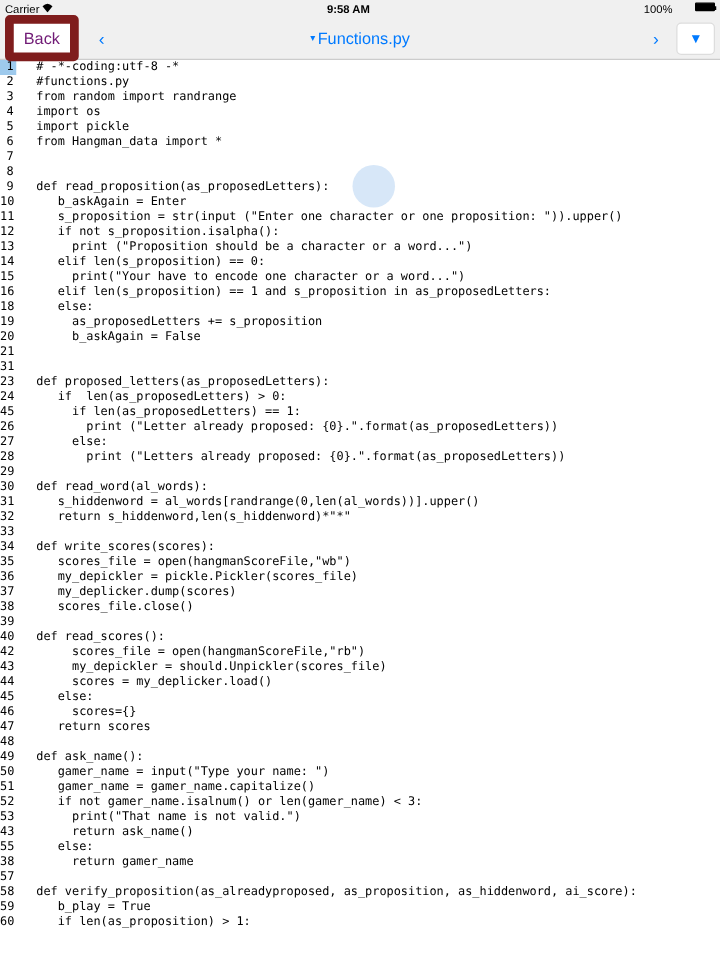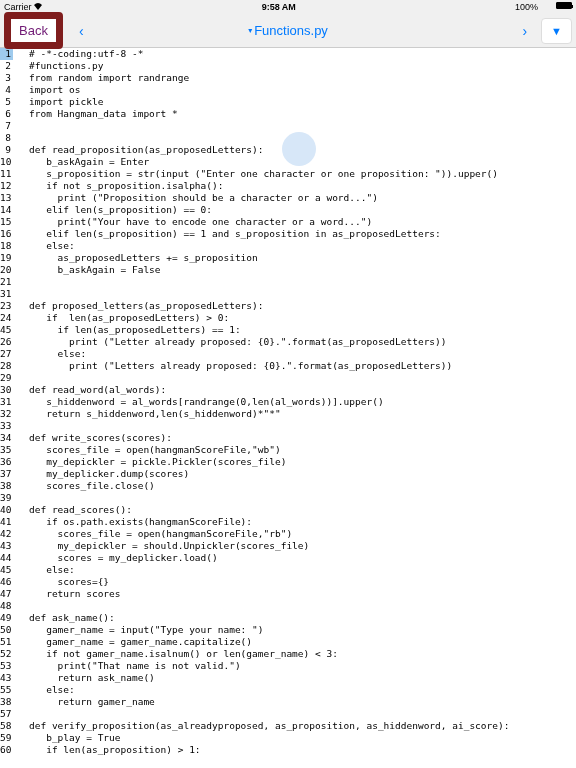--- a/index.html
+++ b/index.html
@@ -190,21 +190,20 @@
     <div class="line"><span class="gutter">31</span><span class="code">   s_hiddenword = al_words[randrange(0,len(al_words))].upper()</span></div>
     <div class="line"><span class="gutter">32</span><span class="code">   return s_hiddenword,len(s_hiddenword)*"*"</span></div>
     <div class="line"><span class="gutter">33</span><span class="code"></span></div>
     <div class="line"><span class="gutter">34</span><span class="code">def write_scores(scores):</span></div>
     <div class="line"><span class="gutter">35</span><span class="code">   scores_file = open(hangmanScoreFile,"wb")</span></div>
     <div class="line"><span class="gutter">36</span><span class="code">   my_depickler = pickle.Pickler(scores_file)</span></div>
     <div class="line"><span class="gutter">37</span><span class="code">   my_deplicker.dump(scores)</span></div>
     <div class="line"><span class="gutter">38</span><span class="code">   scores_file.close()</span></div>
     <div class="line"><span class="gutter">39</span><span class="code"></span></div>
     <div class="line"><span class="gutter">40</span><span class="code">def read_scores():</span></div>
-    <div class="line"><span class="gutter">41</span><span class="code">   if os.path.exists(hangmanScoreFile):</span></div>
     <div class="line"><span class="gutter">42</span><span class="code">     scores_file = open(hangmanScoreFile,"rb")</span></div>
     <div class="line"><span class="gutter">43</span><span class="code">     my_depickler = should.Unpickler(scores_file)</span></div>
     <div class="line"><span class="gutter">44</span><span class="code">     scores = my_deplicker.load()</span></div>
     <div class="line"><span class="gutter">45</span><span class="code">   else:</span></div>
     <div class="line"><span class="gutter">46</span><span class="code">     scores={}</span></div>
     <div class="line"><span class="gutter">47</span><span class="code">   return scores</span></div>
     <div class="line"><span class="gutter">48</span><span class="code"></span></div>
     <div class="line"><span class="gutter">49</span><span class="code">def ask_name():</span></div>
     <div class="line"><span class="gutter">50</span><span class="code">   gamer_name = input("Type your name: ")</span></div>
     <div class="line"><span class="gutter">51</span><span class="code">   gamer_name = gamer_name.capitalize()</span></div>

